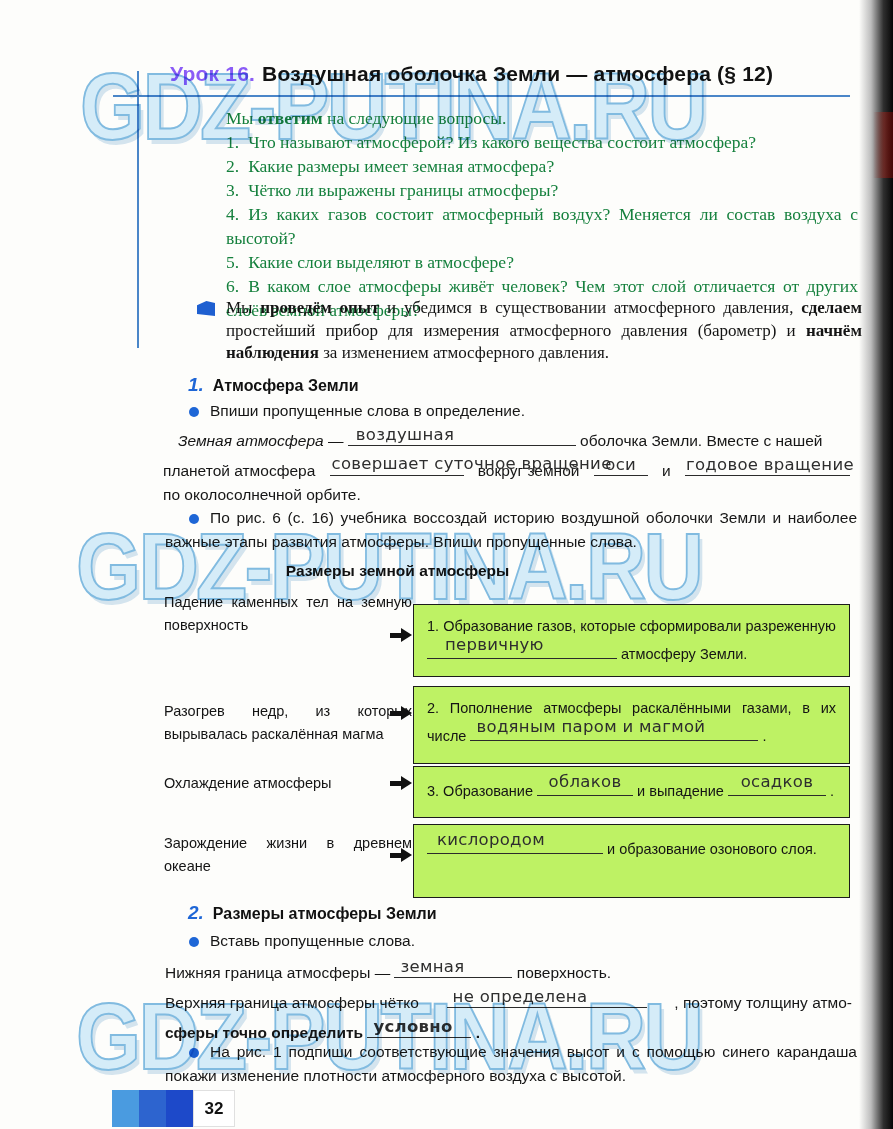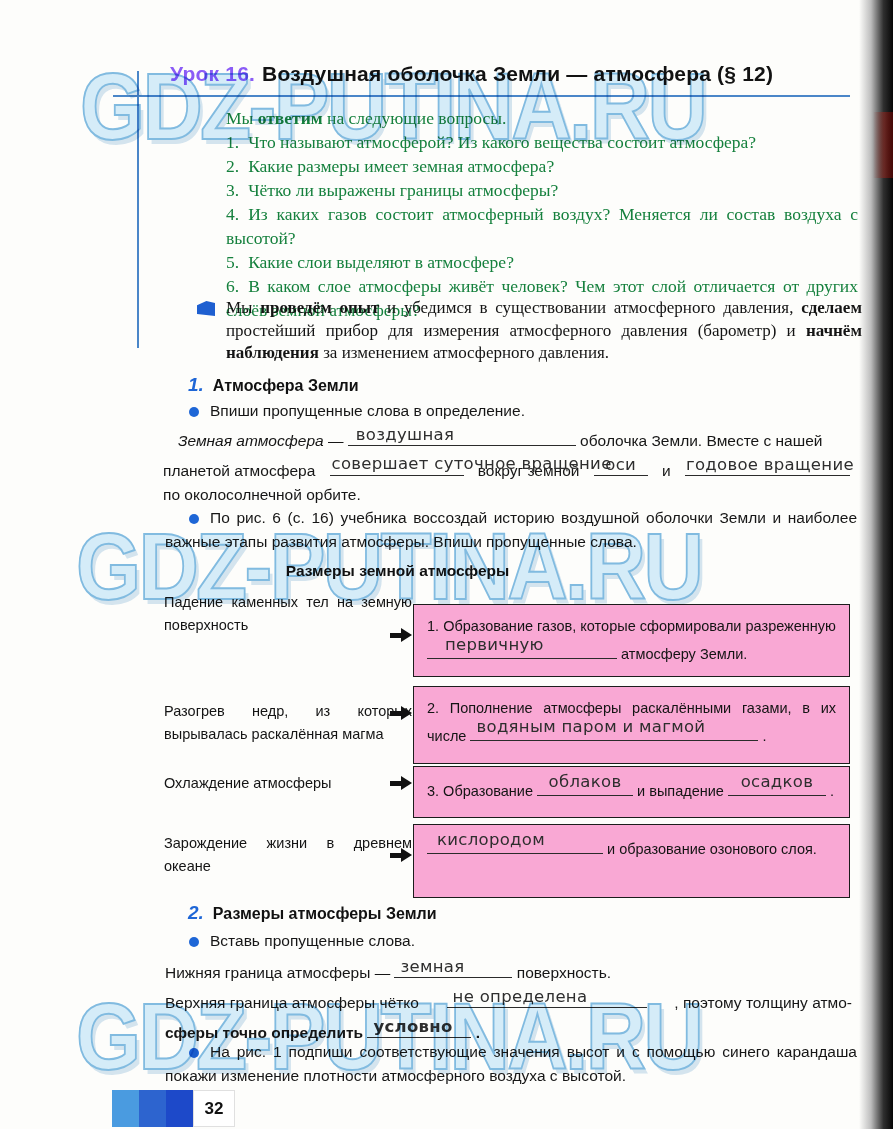--- a/index.html
+++ b/index.html
@@ -61,21 +61,21 @@
   .def-line{position:absolute;left:163px;width:689px;z-index:2;font-size:15.5px;color:#161616;}
   .def-flex{display:flex;align-items:baseline;justify-content:space-between;}
   .ital{font-style:italic;}
 
   
   .flow-title{position:absolute;top:562px;left:165px;width:465px;text-align:center;z-index:2;
               font-weight:bold;font-size:15.5px;color:#111;}
   .fl-label{position:absolute;left:164px;width:248px;z-index:2;
             font-size:14.5px;line-height:23px;text-align:justify;color:#141414;}
   .fl-box{position:absolute;left:413px;width:437px;box-sizing:border-box;z-index:2;
-          border:1.6px solid #1c1c1c;background:#f9a8d4;padding:9px 13px;
+          border:1.6px solid #1c1c1c;background:#bef264;padding:9px 13px;
           font-size:14.5px;line-height:25px;text-align:justify;color:#141414;}
   .arrow{position:absolute;left:390px;width:23px;height:14px;z-index:2;}
   .arrow::before{content:"";position:absolute;left:0;top:5px;width:12px;height:4.5px;background:#111;}
   .arrow::after{content:"";position:absolute;left:11px;top:0;width:0;height:0;
                 border-left:11px solid #111;border-top:7px solid transparent;border-bottom:7px solid transparent;}
 
   
   .s2-line{position:absolute;left:165px;z-index:2;font-size:15.5px;color:#161616;}
 
   

